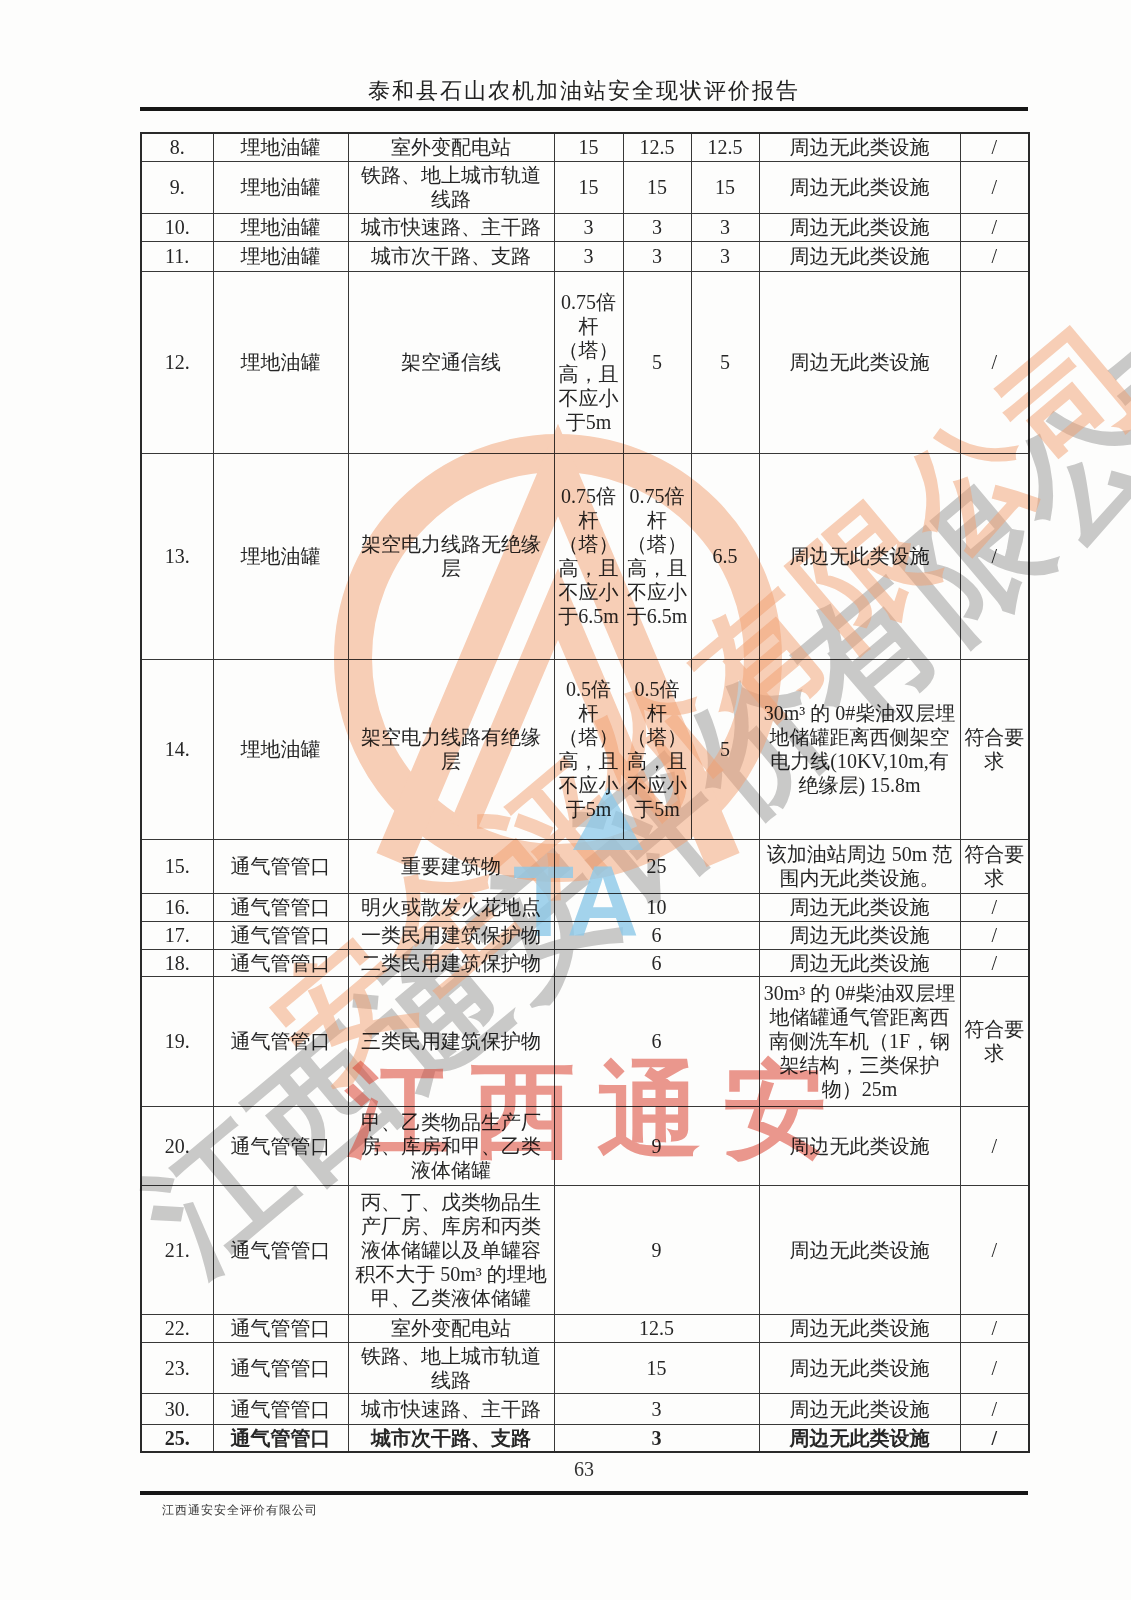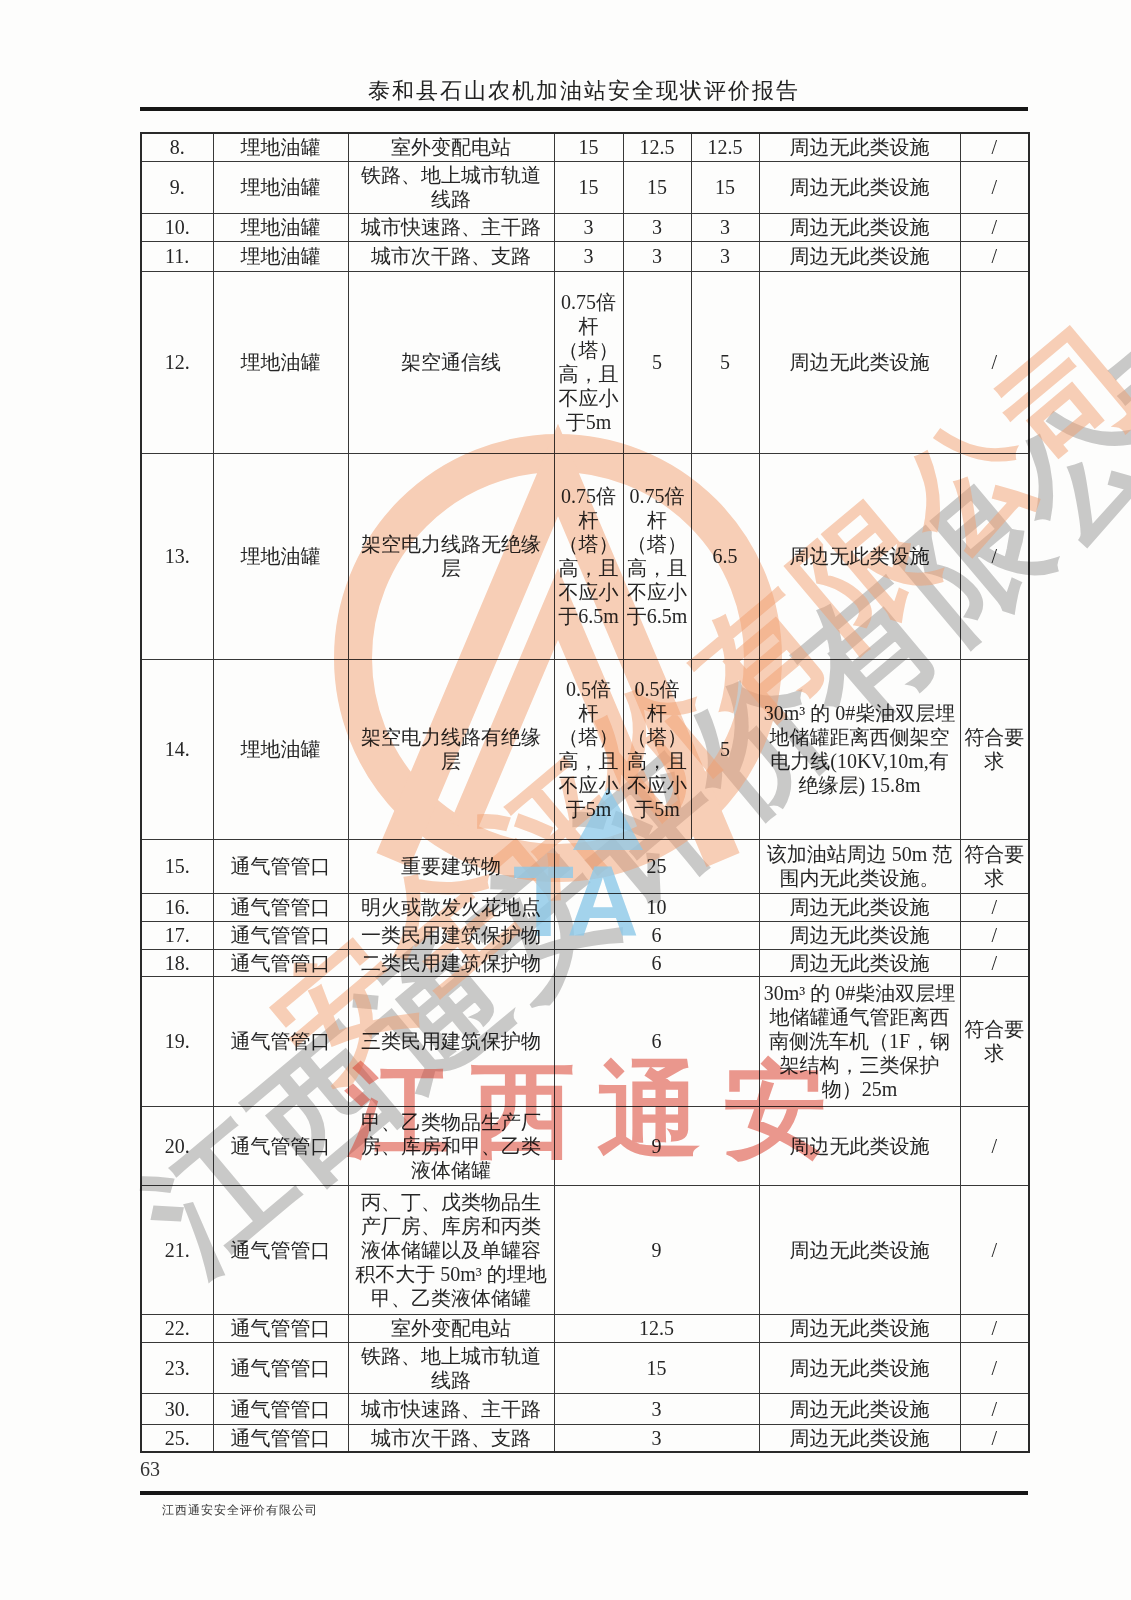--- a/index.html
+++ b/index.html
@@ -17,21 +17,21 @@
   table.compliance{border-collapse:collapse;table-layout:fixed;width:888px;
     border:2px solid #2a2a2a;font-size:20px;line-height:24px;}
   table.compliance td{border:1px solid #383838;vertical-align:middle;text-align:center;
     padding:1px 3px;word-break:break-all;color:#262626;}
   td.c-no{word-break:normal;}
   td.c-object{padding:1px 4px;}
   td.c-finding{padding:1px 3px;}
   td.c-result{padding:1px 9px;}
   td.c-val{padding:1px 2px;}
   
-  .page-number{position:absolute;top:1458px;left:140px;width:888px;text-align:left;
+  .page-number{position:absolute;top:1458px;left:140px;width:888px;text-align:center;
     font-size:20px;color:#333;}
   .footer-rule{position:absolute;top:1491px;left:140px;width:888px;height:4px;background:#161616;}
   .footer-row{position:absolute;top:1502px;left:140px;width:888px;display:flex;
     justify-content:space-between;font-size:12px;color:#333;}
   .footer-left{padding-left:22px;letter-spacing:1px;}
   .footer-right{padding-right:40px;letter-spacing:1px;}
   
   .wm-layer{position:absolute;inset:0;pointer-events:none;mix-blend-mode:multiply;z-index:5;}
   .wm-diag{position:absolute;white-space:nowrap;
     font-family:"Liberation Sans","DejaVu Sans",sans-serif;font-weight:700;
@@ -207,21 +207,21 @@
             <td class="c-result">/</td>
           </tr>
           <tr style="height: 31px;">
             <td class="c-no">30.</td>
             <td class="c-item">通气管管口</td>
             <td class="c-object">城市快速路、主干路</td>
             <td class="c-val" colspan="3">3</td>
             <td class="c-finding">周边无此类设施</td>
             <td class="c-result">/</td>
           </tr>
-          <tr style="height: 18px;">
+          <tr style="height: 18px; font-weight: bold;">
             <td class="c-no">25.</td>
             <td class="c-item">通气管管口</td>
             <td class="c-object">城市次干路、支路</td>
             <td class="c-val" colspan="3">3</td>
             <td class="c-finding">周边无此类设施</td>
             <td class="c-result">/</td>
           </tr>
         </tbody>
     </table>
   </div>

